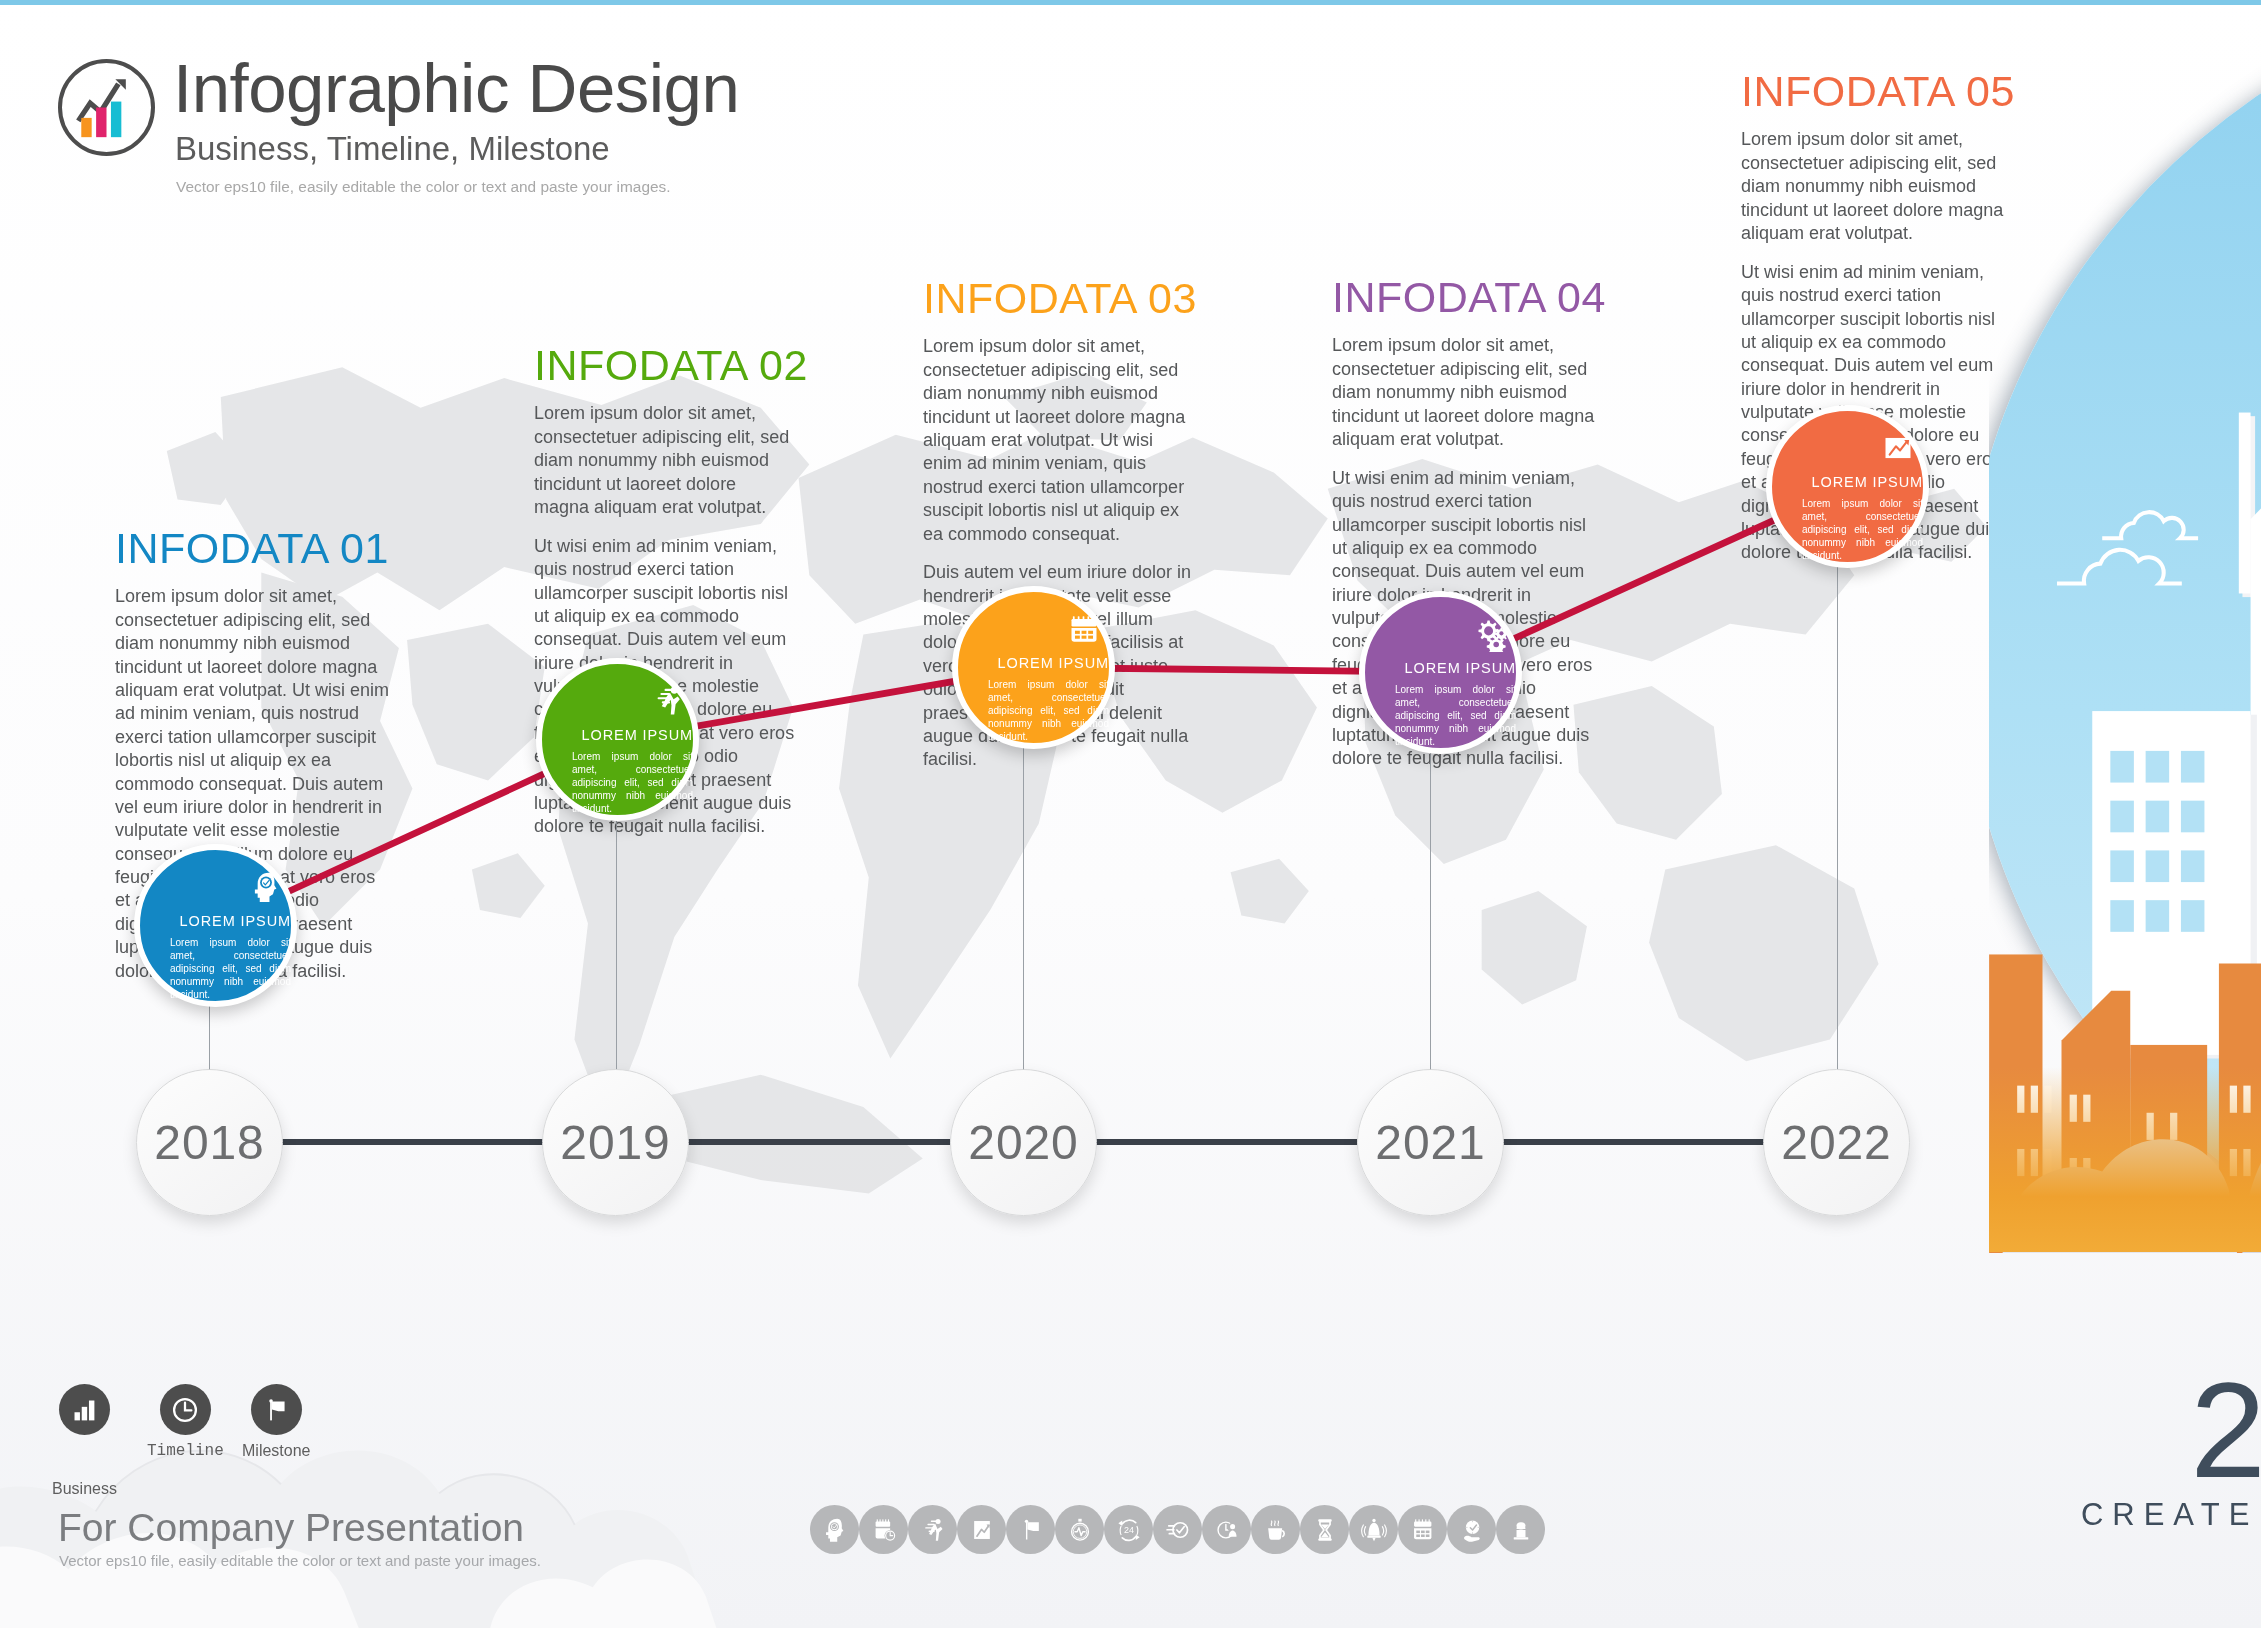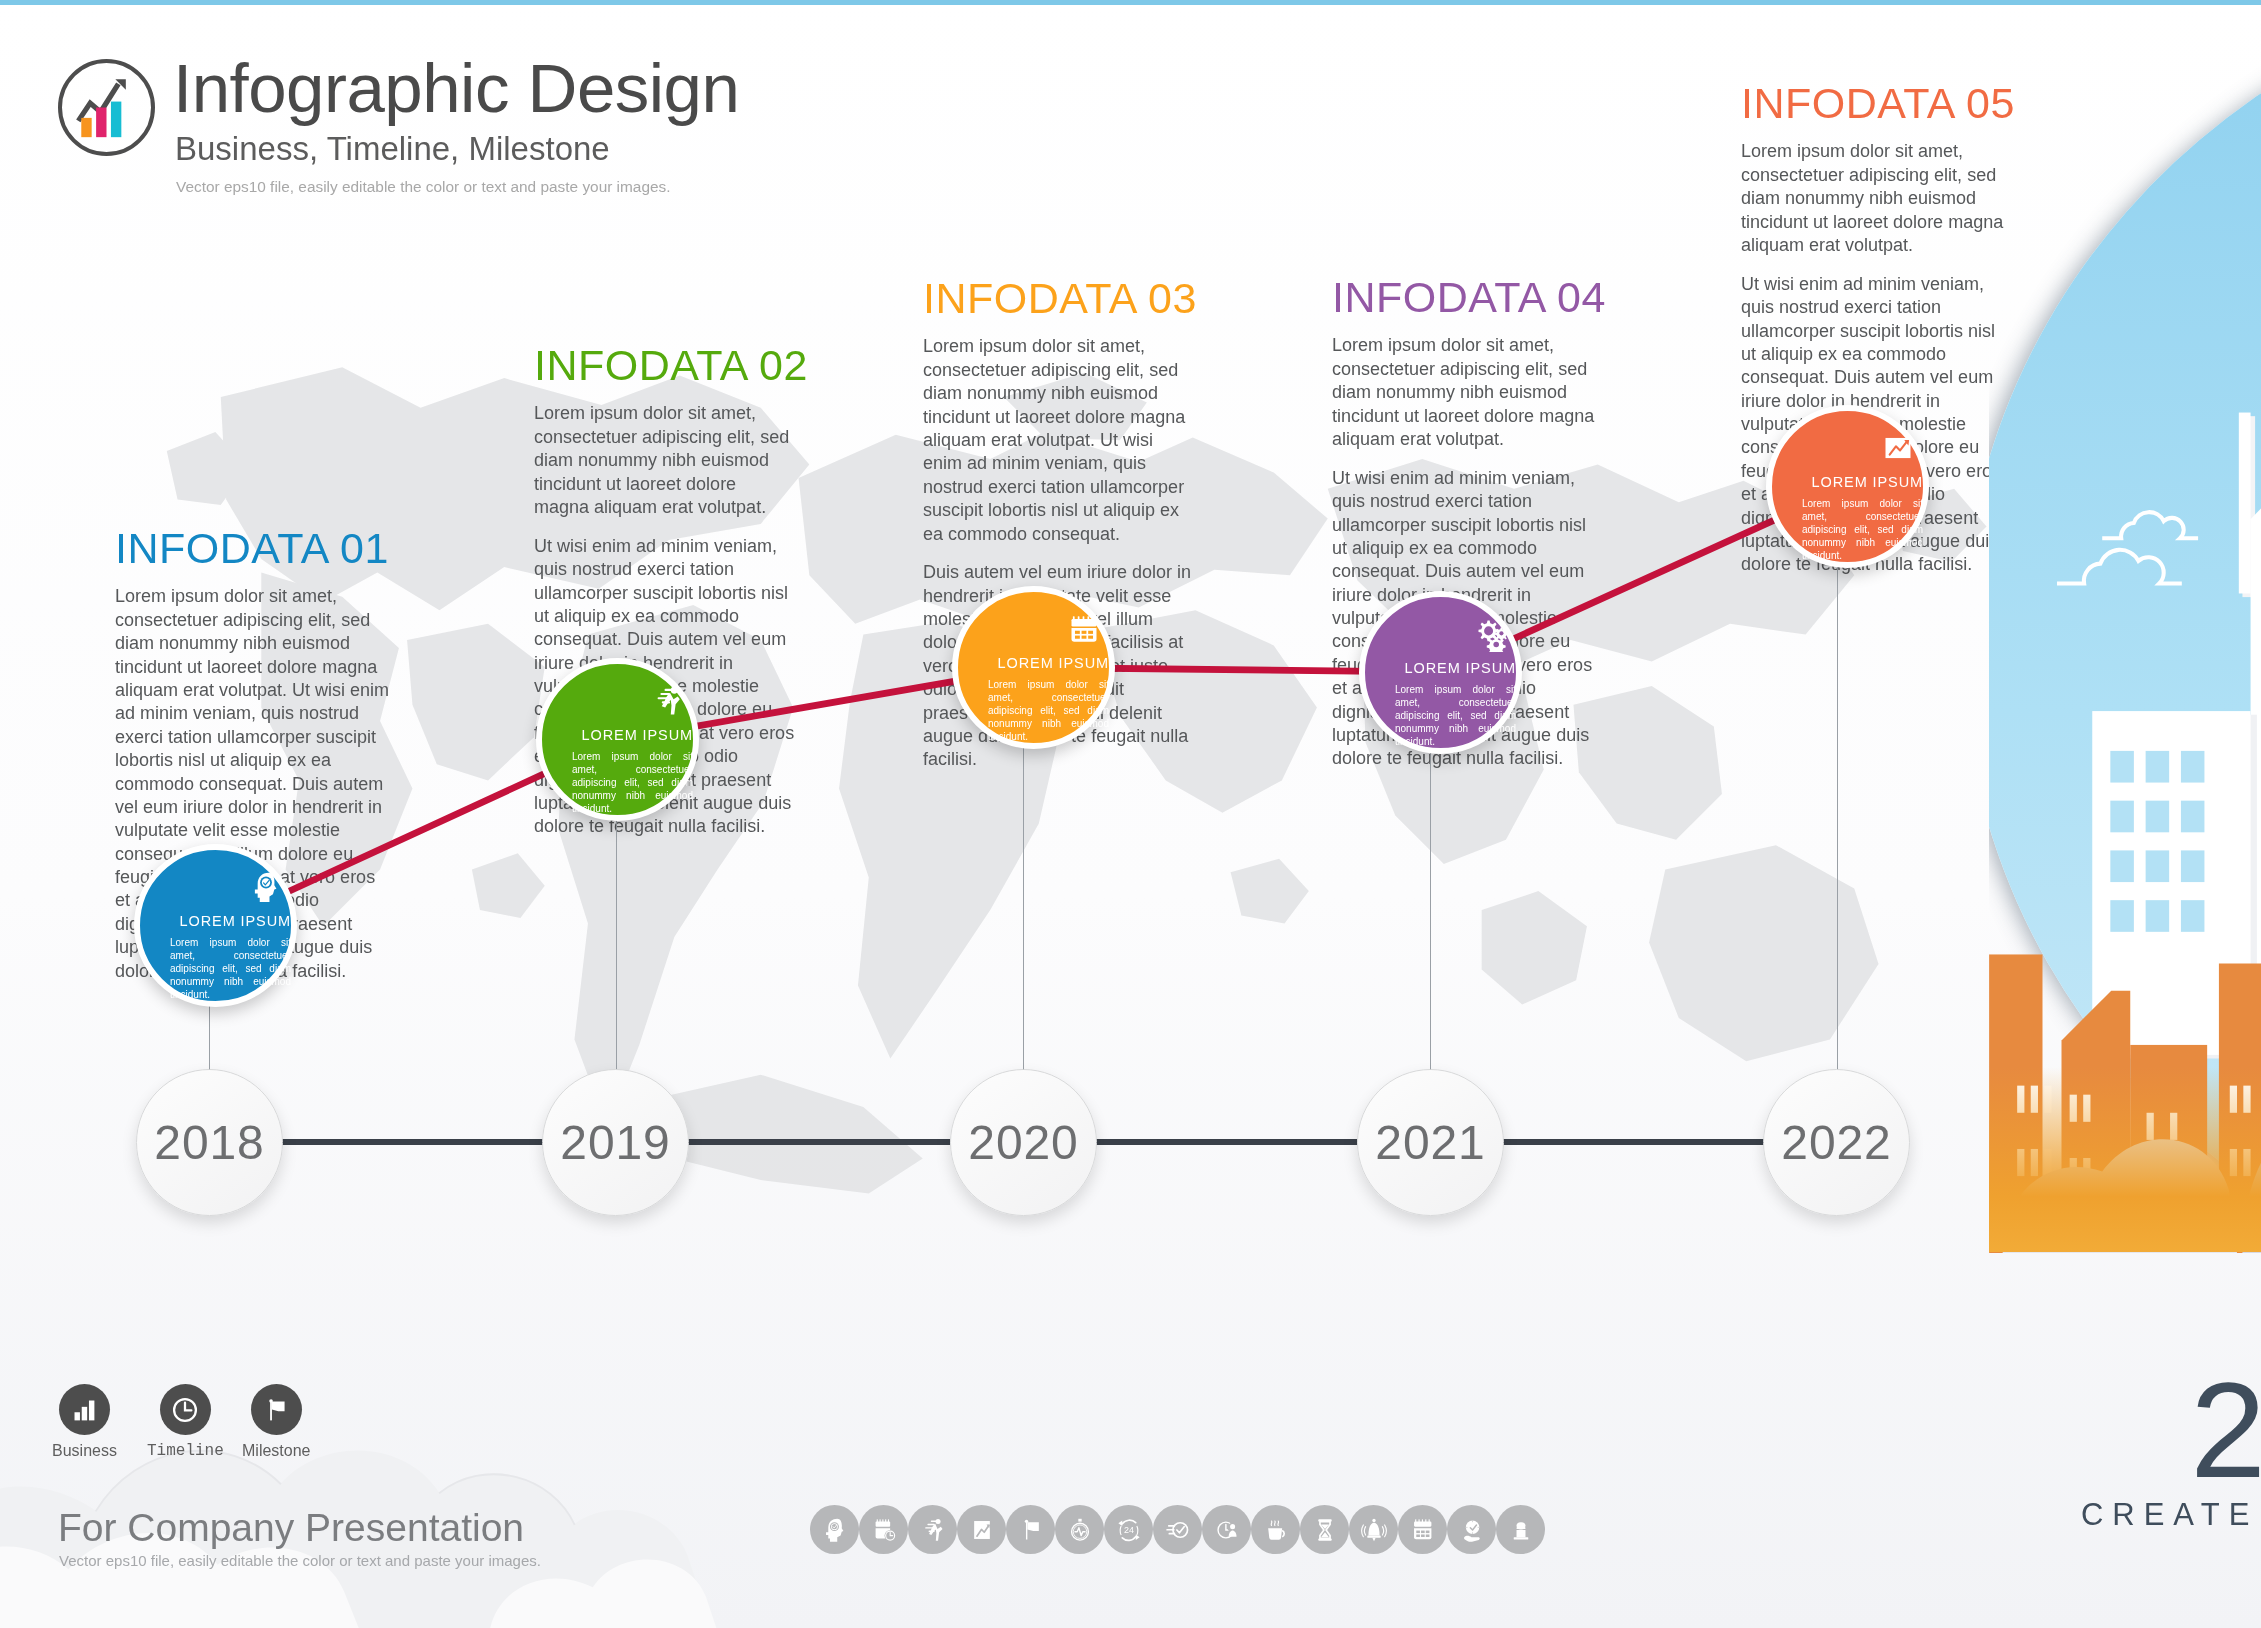--- a/index.html
+++ b/index.html
@@ -59,21 +59,21 @@
     margin:0 0 15.4px 0;
   }
   #info1 { left:115px; top:527px; width:276px; }
   #info1 h2 { color:#1387c4; }
   #info2 { left:534px; top:344px; width:262px; }
   #info2 h2 { color:#55aa0d; }
   #info3 { left:923px; top:262px; width:271px; }
   #info3 h2 { color:#fca21b;margin-top:15px; }
   #info4 { left:1332px; top:276px; width:267px; }
   #info4 h2 { color:#9358a5; }
-  #info5 { left:1741px; top:70px; width:271px;margin-top:12px; }
+  #info5 { left:1741px; top:70px; width:271px; }
   #info5 h2 { color:#f16b43; }
 
   
   .connector { position:absolute; left:0; top:0; width:2713px; height:1628px; pointer-events:none; }
 
   
   .bubble {
     position:absolute; width:163px; height:163px; border-radius:50%;
     display:flex; flex-direction:column; align-items:flex-end;
     padding-top:20px; color:#fff; text-align:center;
@@ -515,21 +515,21 @@
         <path d="M560,2770 C560,2530 700,2400 850,2440 C960,2290 1180,2320 1240,2500 C1340,2440 1470,2510 1490,2640 L1500,2770 Z"></path>
       </g>
       <g fill="#e5e7ee">
         <path d="M30,2770 C30,2630 140,2550 250,2590 C330,2480 490,2500 530,2630 L548,2770 Z"></path>
       </g>
     </svg>
 
     <div style="position:absolute;left:0;top:1067px;width:724px;height:185px;background:linear-gradient(180deg,rgba(231,138,63,0) 0%,#efa12f 70%,#f2ab37 100%);"></div>
   </div>
 
-  <div class="feat" style="left:52px; top:1384px;">
+  <div class="feat" style="left:52px; top:1384px;gap:38px;">
     <div class="fcirc">
       <svg width="28" height="28" viewBox="0 0 62 62">
         <rect x="10" y="36" width="12" height="18" fill="#fff"></rect>
         <rect x="26" y="24" width="12" height="30" fill="#fff"></rect>
         <rect x="42" y="10" width="12" height="44" fill="#fff"></rect>
       </svg>
     </div>
     <div class="flabel">Business</div>
   </div>
 

